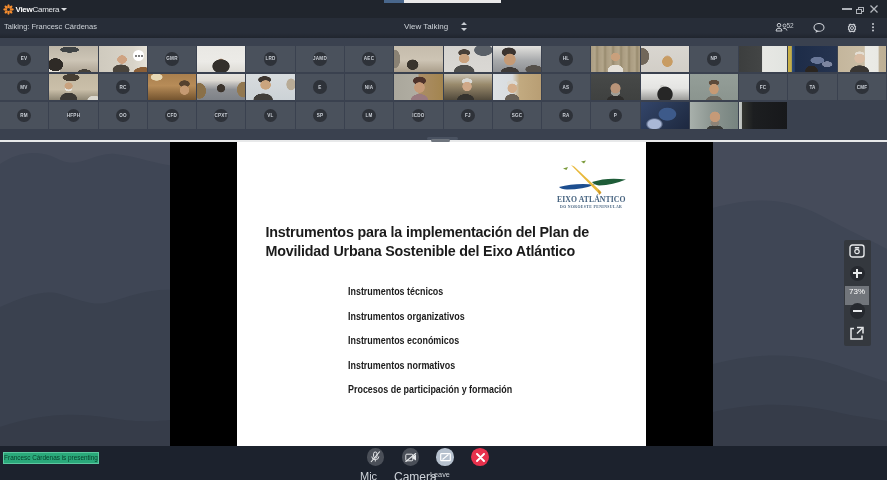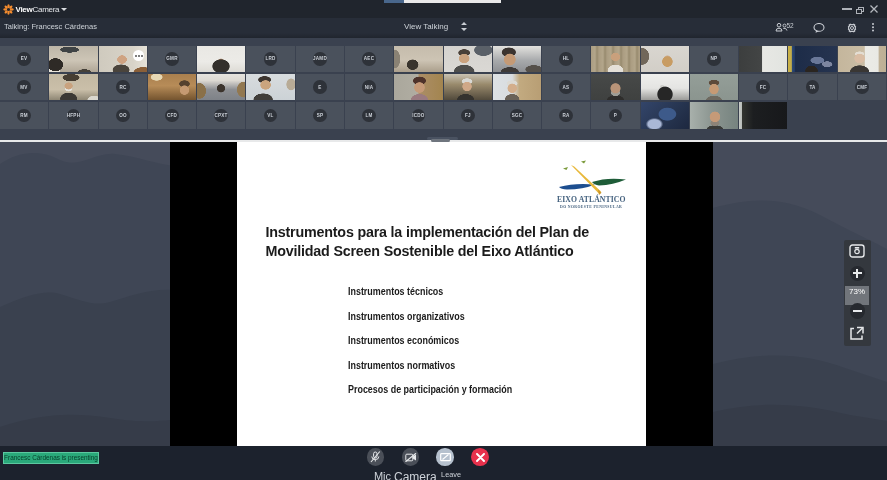--- a/index.html
+++ b/index.html
@@ -1,20 +1,20 @@
 <!DOCTYPE html>
 <html><head><meta charset="utf-8">
 <style>
 * {margin:0;padding:0;box-sizing:border-box}
 html,body {width:887px;height:480px;overflow:hidden;background:#39404f;font-family:"Liberation Sans",sans-serif}
 #app {position:relative;width:887px;height:480px;overflow:hidden}
 .tl {position:absolute;background:#4a515c;overflow:hidden}
 .ti {display:flex;align-items:center;justify-content:center}
 .bdg {display:flex;align-items:center;justify-content:center;width:13.5px;height:13.5px;border-radius:50%;background:#2e3239;color:#ccd1d8;font-size:4.6px;font-weight:bold;letter-spacing:.2px}
-.lbl {position:absolute;color:#ced3d9;font-size:7.5px;text-align:right}
+.lbl {position:absolute;color:#ced3d9;font-size:7.5px;text-align:left}
 </style></head>
 <body>
 <div id="app">
 
 <div style="position:absolute;left:0;top:0;width:887px;height:17.5px;background:#20252d"></div>
 <svg style="position:absolute;left:3px;top:3.5px" width="11" height="11" viewBox="0 0 11 11">
  <g fill="#f68d2e">
         <ellipse cx="5.50" cy="2.20" rx="1.15" ry="1.95" transform="rotate(0 5.50 2.20)"></ellipse>
         <ellipse cx="7.83" cy="3.17" rx="1.15" ry="1.95" transform="rotate(45 7.83 3.17)"></ellipse>
         <ellipse cx="8.80" cy="5.50" rx="1.15" ry="1.95" transform="rotate(90 8.80 5.50)"></ellipse>
@@ -184,21 +184,21 @@
 <div style="position:absolute;left:0;top:142.1px;width:887px;height:304px;background:#3a4150;overflow:hidden">
  <svg width="887" height="304" style="position:absolute;left:0;top:0">
   <rect x="0" y="0" width="887" height="304" fill="#454b5a"></rect>
   <path fill="#3f4655" d="M0,22 C20,8 42,8 60,18 C80,27 95,10 115,12 C140,15 155,22 175,24 L400,42 C560,54 640,50 713,66 C748,57 780,53 820,73 C850,89 872,99 887,107 L887,304 L0,304 Z"></path>
   <path fill="#3a414f" d="M0,165 C30,152 45,148 60,152 C85,160 95,164 110,160 C130,154 150,146 175,148 L713,222 C760,210 802,210 845,226 L887,240 L887,304 L0,304 Z"></path>
   <path fill="#363c49" d="M0,285 C40,272 70,270 110,276 C140,281 160,279 170,278 L713,270 C760,259 800,261 850,273 L887,279 L887,304 L0,304 Z"></path>
  </svg>
 </div>
 <div style="position:absolute;left:169.5px;top:142.1px;width:543.5px;height:303.9px;background:#000"></div>
 <div id="slide" style="position:absolute;left:236.5px;top:142.1px;width:409px;height:303.9px;background:#fff;color:#1b1b1b">
-  <div style="position:absolute;left:29px;top:80.5px;width:362px;font-weight:bold;font-size:14.3px;line-height:19.2px;letter-spacing:-0.2px">Instrumentos para la implementación del Plan de Movilidad Screen Sostenible del Eixo Atlántico</div>
+  <div style="position:absolute;left:29px;top:80.5px;width:362px;font-weight:bold;font-size:14.3px;line-height:19.2px;letter-spacing:-0.2px">Instrumentos para la implementación del Plan de Movilidad Urbana Sostenible del Eixo Atlántico</div>
   <div style="position:absolute;left:111px;top:143px;font-weight:bold;font-size:10.8px;transform:scaleX(0.827);transform-origin:0 0">Instrumentos técnicos</div>
   <div style="position:absolute;left:111px;top:167.5px;font-weight:bold;font-size:10.8px;transform:scaleX(0.827);transform-origin:0 0">Instrumentos organizativos</div>
   <div style="position:absolute;left:111px;top:192px;font-weight:bold;font-size:10.8px;transform:scaleX(0.827);transform-origin:0 0">Instrumentos económicos</div>
   <div style="position:absolute;left:111px;top:216.5px;font-weight:bold;font-size:10.8px;transform:scaleX(0.827);transform-origin:0 0">Instrumentos normativos</div>
   <div style="position:absolute;left:111px;top:241px;font-weight:bold;font-size:10.8px;transform:scaleX(0.827);transform-origin:0 0">Procesos de participación y formación</div>
 
   <svg style="position:absolute;left:318px;top:18px;overflow:visible" width="76" height="50" viewBox="0 0 76 50">
     <path d="M4 27 Q20 22.5 40 24.5 Q28 29.5 12 29.5 Q6 29 4 27 Z" fill="#1d4e8f"></path>
     <path d="M37 22 Q52 17 71 19.5 Q58 25 44 25.5 Q39 24.5 37 22 Z" fill="#1e5c38"></path>
     <path d="M16 5 L19.2 6.6 L46 31.5 L43.8 33.4 Z" fill="#e8b83a"></path>

